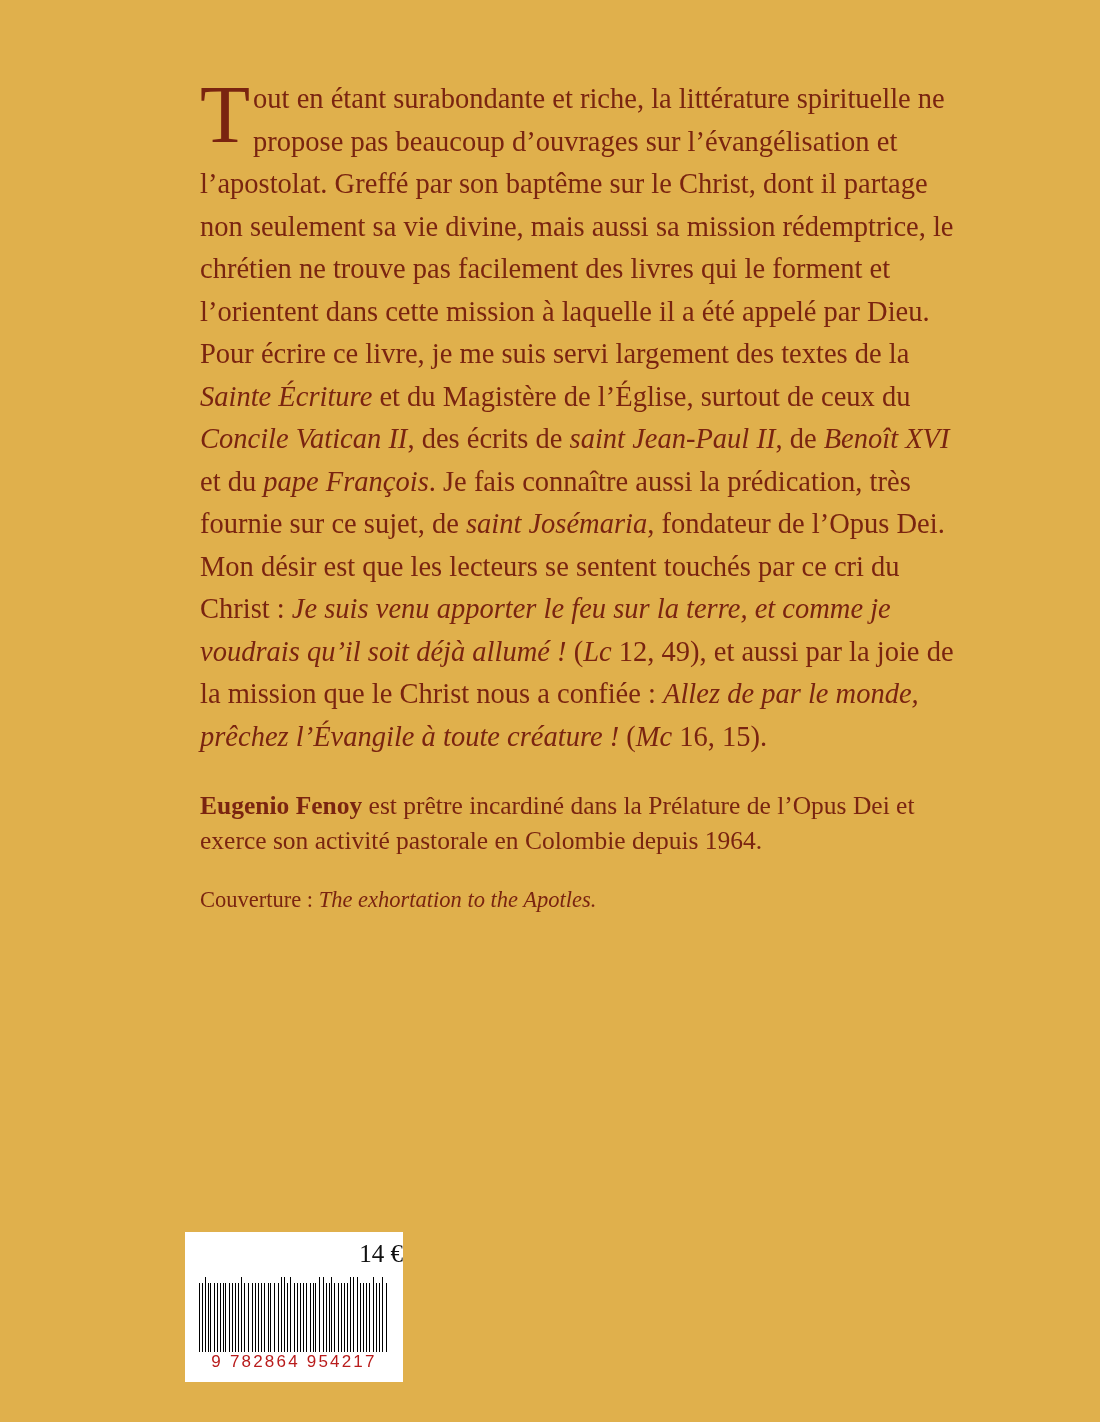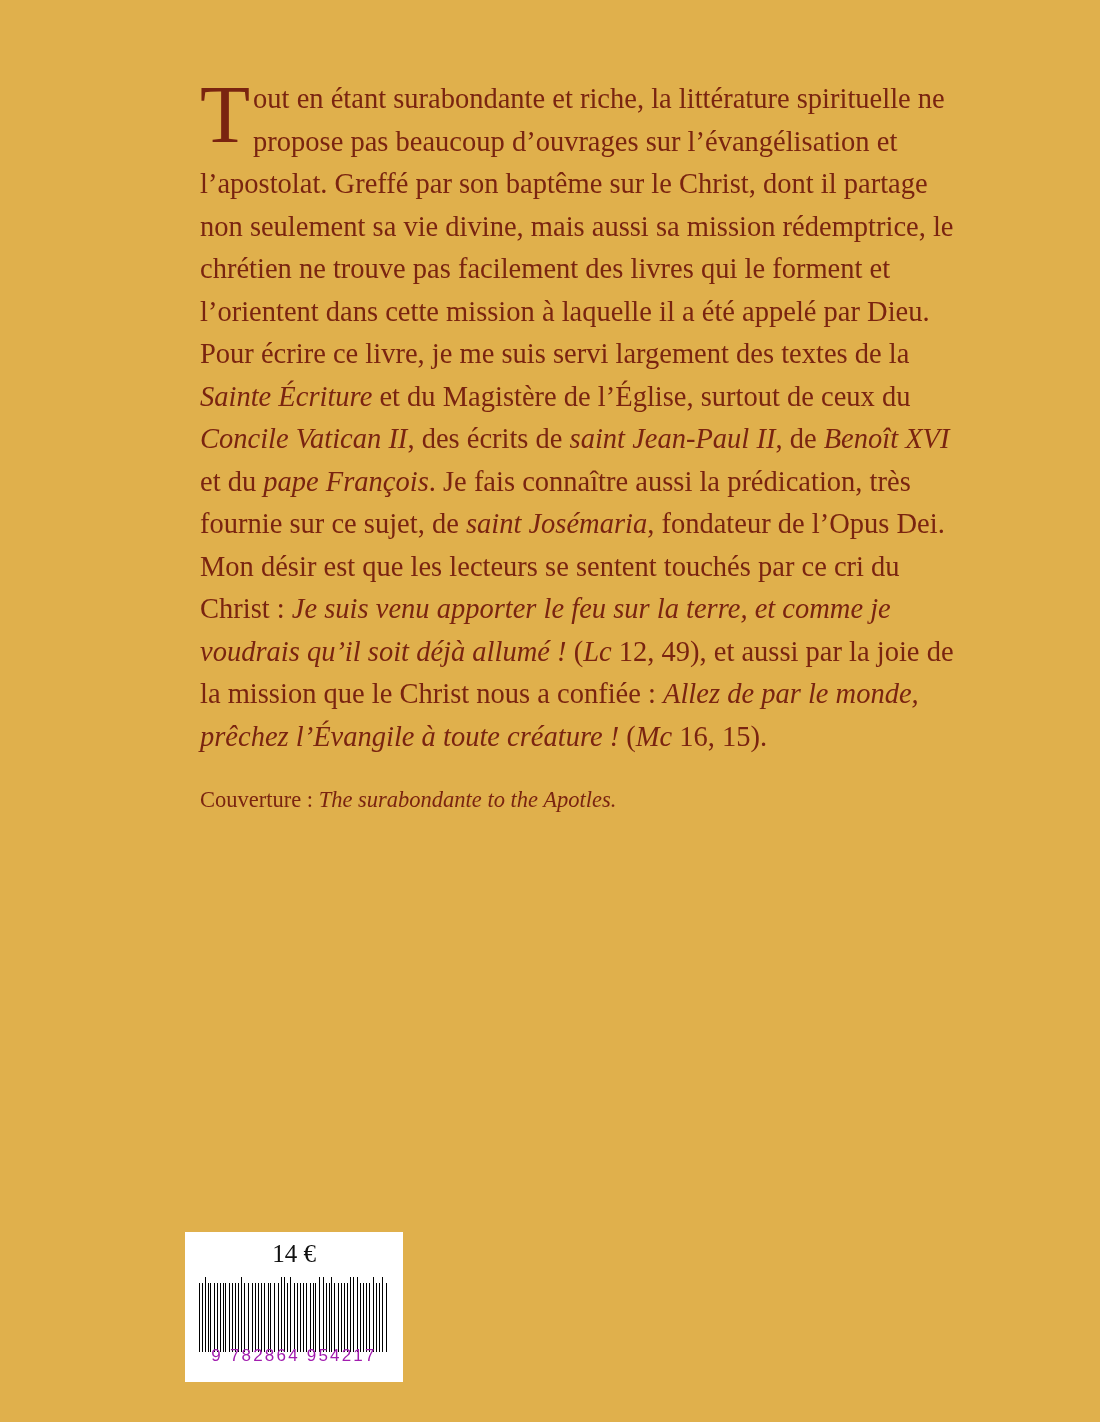--- a/index.html
+++ b/index.html
@@ -77,21 +77,21 @@
     height: 150px;
     background: #ffffff;
     box-sizing: border-box;
     padding: 0;
   }
   .price {
     position: absolute;
     left: 0;
     top: 8px;
     width: 218px;
-    text-align: center;
+    text-align: right;
     font-size: 25px;
     color: #111;
     font-family: "Liberation Serif", serif;
   }
   .barcode-bars {
     position: absolute;
     left: 14px;
     top: 45px;
     width: 190px;
     height: 75px;
@@ -100,26 +100,26 @@
   }
   .barcode-bars i {
     display: block;
     background: #000;
     height: 100%;
     margin-right: 1px;
   }
   .isbn-text {
     position: absolute;
     left: 0;
-    top: 114px;
+    top: 120px;
     width: 218px;
     text-align: center;
     font-size: 17px;
     letter-spacing: 2.2px;
-    color: #a21caf;
+    color: #b91c1c;
     font-family: "Liberation Sans", sans-serif;
   }
 </style>
 </head>
 <body>
 
 <div class="page">
 
   <div class="content">
 
@@ -132,23 +132,26 @@
       <p>
         <span>Pour écrire ce livre, je me suis servi largement des textes de la </span><span class="it">Sainte Écriture</span><span> et du Magistère de l’Église, surtout de ceux du </span><span class="it">Concile Vatican II</span><span>, des écrits de </span><span class="it">saint Jean-Paul II</span><span>, de </span><span class="it">Benoît XVI</span><span> et du </span><span class="it">pape François</span><span>. Je fais connaître aussi la prédication, très fournie sur ce sujet, de </span><span class="it">saint Josémaria</span><span>, fondateur de l’Opus Dei.</span>
       </p>
 
       <p>
         <span>Mon désir est que les lecteurs se sentent touchés par ce cri du Christ : </span><span class="it">Je suis venu apporter le feu sur la terre, et comme je voudrais qu’il soit déjà allumé !</span><span> (</span><span class="it">Lc</span><span> 12, 49), et aussi par la joie de la mission que  le Christ nous a confiée : </span><span class="it">Allez de par le monde, prêchez l’Évangile à toute créature !</span><span> (</span><span class="it">Mc</span><span> 16, 15).</span>
       </p>
 
     </div>
 
+    <div class="author-block">
+      <span class="name">Eugenio Fenoy</span><span> est prêtre incardiné dans la Prélature de l’Opus Dei et exerce son activité pastorale en Colombie depuis 1964.</span>
+    </div>
 
     <div class="cover-credit">
-      <span>Couverture : </span><span class="it">The surabondante to the Apotles.</span><br>
+      <span>Couverture : </span><span class="it">The exhortation to the Apotles.</span><br>
     </div>
 
   </div>
 
   <div class="barcode-area">
     <div class="price">14 €</div>
     <div class="barcode-bars" id="bars">
         <i style="width: 1px; height: 92%;"></i>
         <i style="width: 1px; background: transparent; height: 100%;"></i>
         <i style="width: 1px; height: 92%;"></i>

